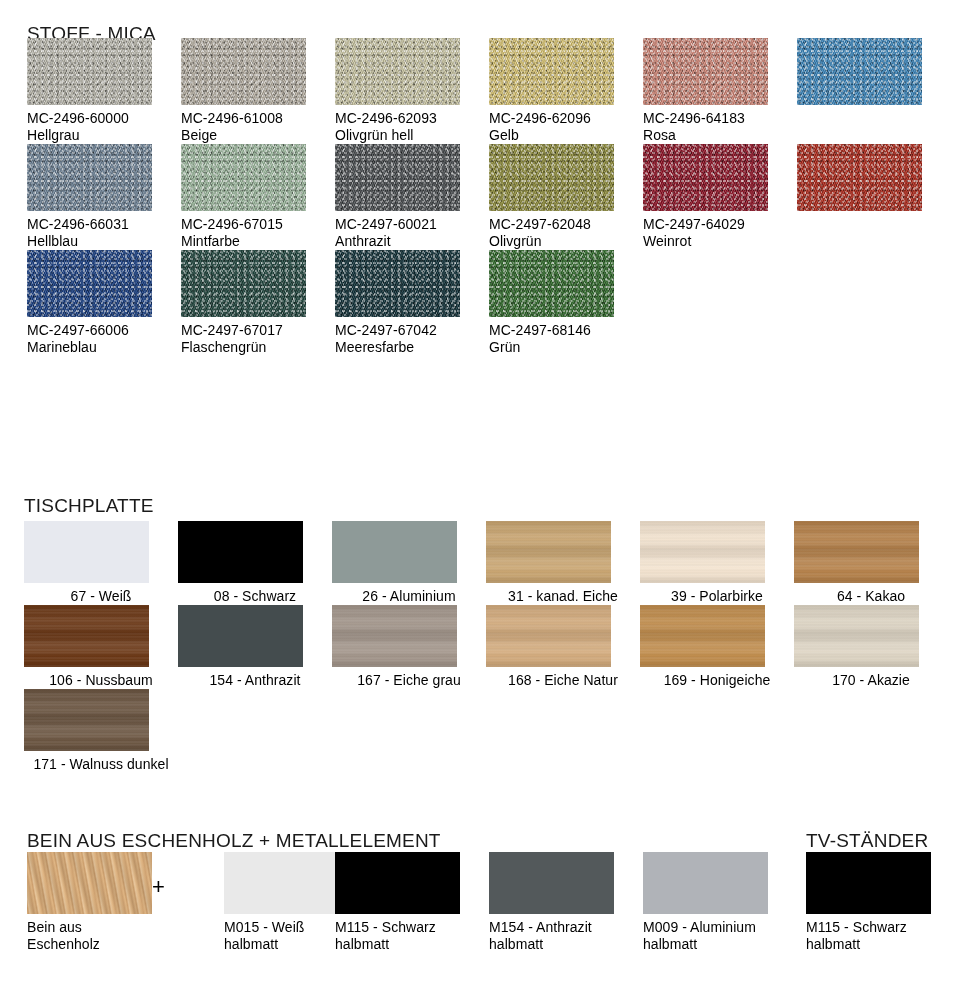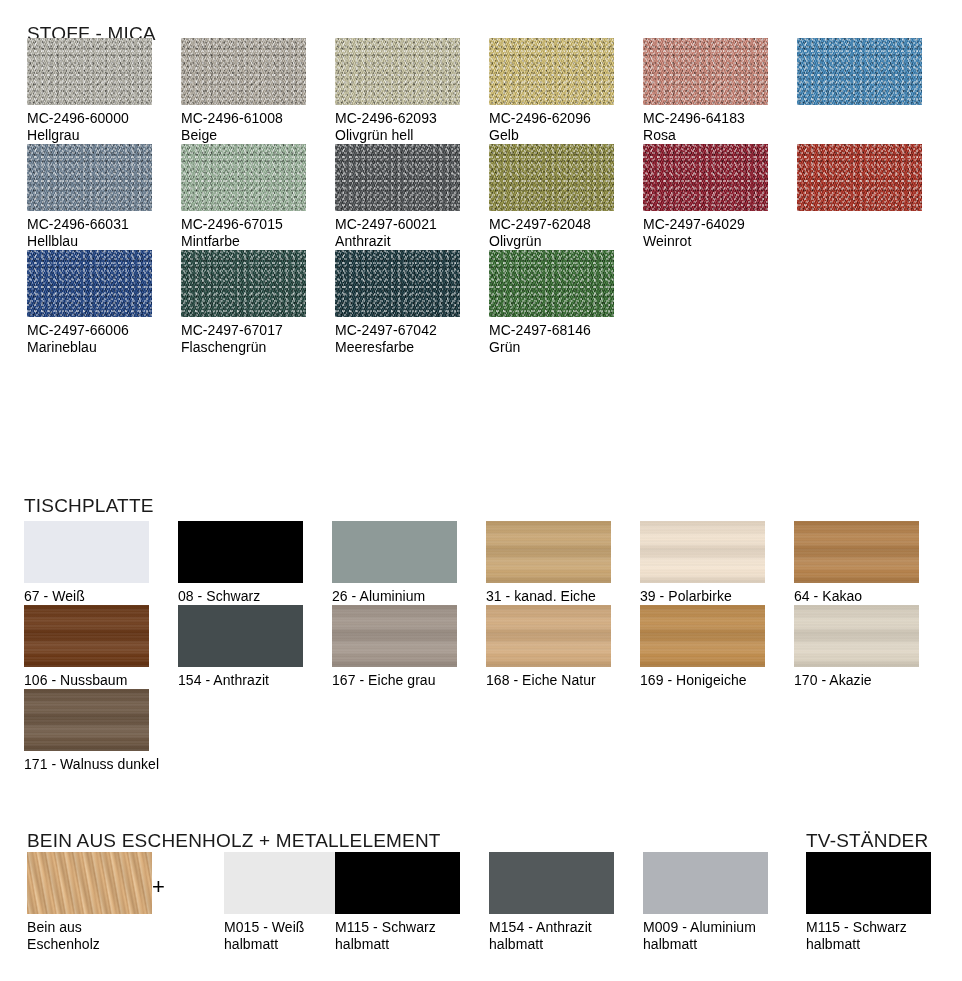--- a/index.html
+++ b/index.html
@@ -244,21 +244,21 @@
       </div>
       <div class="cell">
         <div class="swatch  tex-fabric" style="background: rgb(50, 106, 44);"></div>
         <div class="caption">MC-2497-68146
 Grün</div>
       </div>
     </div>
 
   <div class="section-title" style="left:24px; top:496px;">TISCHPLATTE</div>
 
-  <div class="grid top" id="grid-tabletop" style="left:24px; top:521px;">
+  <div class="grid top" id="grid-tabletop" style="left:24px; top:521px;text-align:center;">
       <div class="cell">
         <div class="swatch swatch-top tex-flat" style="background: rgb(231, 233, 239);"></div>
         <div class="caption">67 - Weiß</div>
       </div>
       <div class="cell">
         <div class="swatch swatch-top tex-flat" style="background: rgb(0, 0, 0);"></div>
         <div class="caption">08 - Schwarz</div>
       </div>
       <div class="cell">
         <div class="swatch swatch-top tex-flat" style="background: rgb(142, 154, 152);"></div>

